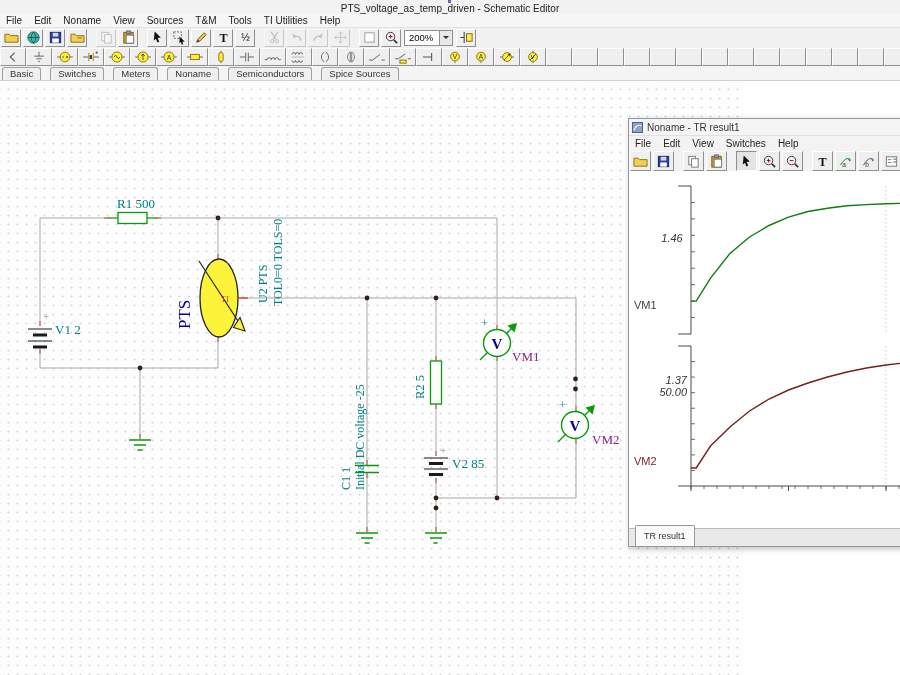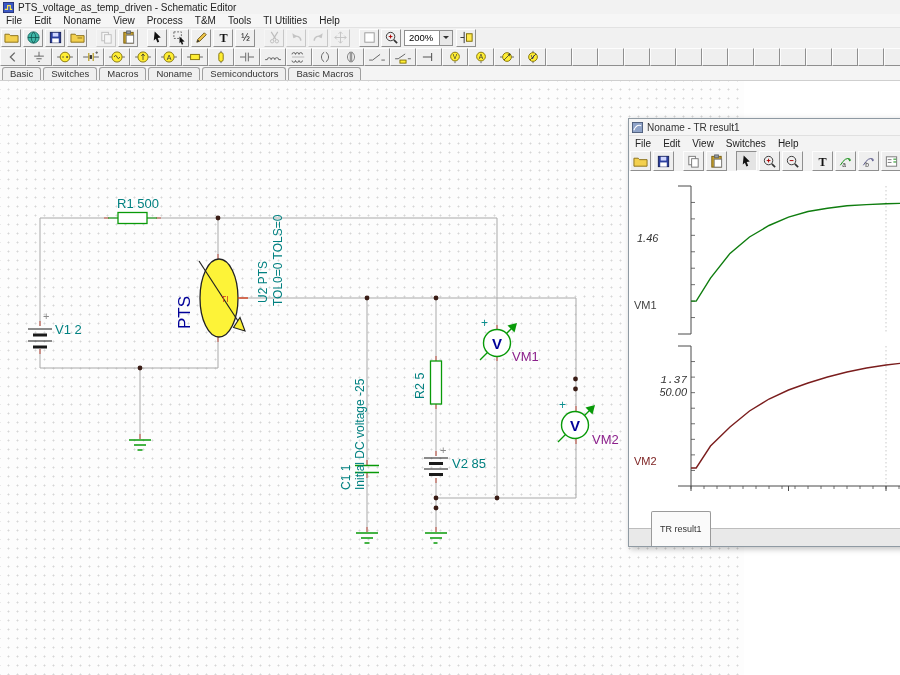--- a/index.html
+++ b/index.html
@@ -1,21 +1,21 @@
 <!DOCTYPE html>
 <html><head>
 <meta charset="utf-8">
 <style>
   html,body{margin:0;padding:0;}
   body{font-family:"Liberation Sans",sans-serif;}
   #screen{position:relative;width:900px;height:675px;overflow:hidden;background:#fff;}
 
   
   .titlebar{position:absolute;left:0;top:0;width:100%;height:14px;background:#f2f2f2;
-    display:flex;align-items:center;font-size:10px;color:#222;}
+    display:flex;align-items:center;font-size:10px;color:#222;flex-direction:column;}
   .titlebar .ticon{width:11px;height:11px;margin:0 4px 0 3px;}
   .menubar{position:absolute;left:0;top:14px;width:100%;height:13px;background:#f6f6f6;
     display:flex;align-items:center;font-size:10px;color:#222;border-bottom:1px solid #e2e2e2;}
   .menubar span{padding:0 6px;cursor:default;}
   .toolbar1{position:absolute;left:0;top:28px;width:100%;height:19px;background:#f1f1f1;
     display:flex;align-items:center;border-bottom:1px solid #dcdcdc;}
   .tbtn{width:18px;height:16px;margin:0 1px;background:#efefef;border:1px solid;
     border-color:#fdfdfd #8f8f8f #8f8f8f #fdfdfd;display:flex;align-items:center;justify-content:center;flex:none;}
   .tbtn.disabled{opacity:.42;}
   .tbtn.pressed{border-color:#8f8f8f #fdfdfd #fdfdfd #8f8f8f;background:#e4e4e4;}
@@ -24,67 +24,67 @@
     font-size:9.5px;margin:16px 2px;flex:none;}
   .zoomdd .zval{padding:0 4px;min-width:26px;}
   .zoomdd .zarr{width:12px;height:100%;background:#e8e8e8;border-left:1px solid #8f8f8f;
     display:flex;align-items:center;justify-content:center;}
   .zarr:after{content:"";border:3px solid transparent;border-top-color:#333;margin-top:3px;}
   .toolbar2{position:absolute;left:0;top:47px;width:100%;height:19px;background:#f1f1f1;
     display:flex;align-items:center;border-bottom:1px solid #d6d6d6;}
   .ccell{width:24px;height:16px;background:#efefef;border:1px solid;flex:none;
     border-color:#fdfdfd #8f8f8f #8f8f8f #fdfdfd;display:flex;align-items:center;justify-content:center;}
   .cattabs{position:absolute;left:0;top:66px;width:100%;height:14px;background:#f4f4f4;
-    display:flex;align-items:flex-end;font-size:9.5px;color:#333;border-bottom:1px solid #cfcfcf;}
+    display:flex;align-items:flex-end;font-size:9.5px;color:#333;border-bottom:1px solid #cfcfcf;gap:7px;}
   .cattab{background:#f0f0f0;border:1px solid #9f9f9f;border-bottom:none;border-radius:3px 3px 0 0;
     padding:1px 7px 1px 7px;margin-left:2px;height:10px;line-height:10px;}
 
   
   .canvas{position:absolute;left:0;top:81px;width:744px;height:594px;background:#fdfdfd;
     background-image:radial-gradient(circle,#d6d6d6 0.9px,transparent 1.1px);
-    background-size:9px 9px;background-position:4px 4px;}
+    background-size:9px 9px;background-position:4px 4px;font-family:Liberation Serif, serif;}
   #schematic{position:absolute;left:0;top:0;}
 
   
   #resultwin{position:absolute;left:628px;top:118px;width:310px;height:427px;background:#f0f0f0;
     border:1px solid #8f9aa3;box-shadow:2px 2px 6px rgba(0,0,0,.25);}
   .rtitle{height:16px;background:#f5f5f5;display:flex;align-items:center;font-size:10px;color:#333;
     border-bottom:1px solid #e0e0e0;}
   .rtitle .ticon{width:11px;height:11px;margin:0 4px 0 3px;}
   .rmenu{height:14px;display:flex;align-items:center;font-size:10px;color:#222;background:#f3f3f3;}
   .rmenu span{padding:0 6px;}
   .rtoolbar{height:22px;display:flex;align-items:center;background:#f2f2f2;border-bottom:1px solid #c9c9c9;}
   .rtoolbar .tbtn{width:19px;height:18px;}
   .plotpanel{position:absolute;left:0;top:52px;right:0;bottom:17px;background:#fff;overflow:hidden;}
   .plotlabel{position:absolute;font-size:11px;font-style:italic;color:#333;}
   .serieslabel{position:absolute;font-size:11px;font-style:normal;}
   .rtabs{position:absolute;left:0;bottom:0;width:100%;height:17px;background:#e9e9e9;border-top:1px solid #bdbdbd;
     display:flex;align-items:flex-end;}
   .rtab{background:#fafafa;border:1px solid #9a9a9a;border-bottom:none;font-size:9px;color:#333;
-    padding:12px 8px;margin-left:22px;border-radius:2px 2px 0 0;}
+    padding:5px 8px;margin-left:6px;border-radius:2px 2px 0 0;}
 </style>
 </head>
 <body>
 
 <div id="screen">
 
   <div class="titlebar">
     <svg class="ticon" viewBox="0 0 12 12">
       <rect x="0.5" y="0.5" width="11" height="11" fill="#3a57c4" stroke="#22307a"></rect>
       <path d="M2 8 h3 v-4 h3 v4 h2" fill="none" stroke="#ffe94e" stroke-width="1.2"></path>
     </svg>
     <span>PTS_voltage_as_temp_driven - Schematic Editor</span>
   </div>
 
   <div class="menubar">
     <span>File</span>
     <span>Edit</span>
     <span>Noname</span>
     <span>View</span>
-    <span>Process</span>
+    <span>Sources</span>
     <span>T&amp;M</span>
     <span>Tools</span>
     <span>TI Utilities</span>
     <span>Help</span>
   </div>
 
   <div class="toolbar1" id="main-toolbar">
       <div class="tbtn">
         <svg width="15" height="15" viewBox="0 0 16 16">
           <path d="M1 13 V4.5 h4.5 l1.5 1.5 H15 V13 Z" fill="#f3d04e" stroke="#8a7019"></path>
@@ -344,24 +344,24 @@
       <div class="ccell"></div>
       <div class="ccell"></div>
       <div class="ccell"></div>
       <div class="ccell"></div>
       <div class="ccell"></div>
     </div>
 
   <div class="cattabs">
     <span class="cattab">Basic</span>
     <span class="cattab">Switches</span>
-    <span class="cattab">Macros</span>
+    <span class="cattab">Meters</span>
     <span class="cattab">Noname</span>
     <span class="cattab">Semiconductors</span>
-    <span class="cattab">Basic Macros</span>
+    <span class="cattab">Spice Sources</span>
   </div>
 
   <div class="canvas">
     <svg id="schematic" width="900" height="594" viewBox="0 81 900 594">
 
       <g stroke="#a9a9a9" stroke-width="1" fill="none">
         <path d="M40,218 H497 M497,218 V330 M497,356 V498
                  M40,218 V326 M40,349 V368 M40,368 H218
                  M218,218 V259 M218,337 V368
                  M140,368 V439
@@ -600,22 +600,22 @@
           <line x1="231" y1="315" x2="231" y2="318" stroke="#4a4a4a" stroke-width="0.8"></line>
           <line x1="244" y1="315" x2="244" y2="318" stroke="#4a4a4a" stroke-width="0.8"></line>
           <line x1="257" y1="315" x2="257" y2="318" stroke="#4a4a4a" stroke-width="0.8"></line>
           <line x1="270" y1="315" x2="270" y2="318" stroke="#4a4a4a" stroke-width="0.8"></line>
           <line x1="283" y1="315" x2="283" y2="318" stroke="#4a4a4a" stroke-width="0.8"></line>
           <line x1="296" y1="315" x2="296" y2="318" stroke="#4a4a4a" stroke-width="0.8"></line>
           <line x1="62" y1="315" x2="62" y2="320" stroke="#4a4a4a"></line>
           <line x1="159.5" y1="315" x2="159.5" y2="320" stroke="#4a4a4a"></line>
           <line x1="257" y1="315" x2="257" y2="320" stroke="#4a4a4a"></line>
         </svg>
-      <div class="plotlabel" style="left:8px;top:61px;width:38px;text-align:left;">1.46</div>
-      <div class="plotlabel" style="left:20px;top:203px;width:38px;text-align:right;font-family:Liberation Mono, monospace;">1.37</div>
+      <div class="plotlabel" style="left:24px;top:61px;width:38px;text-align:center;">1.46</div>
+      <div class="plotlabel" style="left:20px;top:203px;width:38px;text-align:right;">1.37</div>
       <div class="plotlabel" style="left:14px;top:215px;width:44px;text-align:right;">50.00</div>
       <div class="plotlabel" style="left:14px;top:355px;width:44px;text-align:right;">20.00</div>
       <div class="serieslabel" style="left:5px;top:128px;color:#3f3f3f;">VM1</div>
       <div class="serieslabel" style="left:5px;top:284px;color:#7a1d1d;">VM2</div>
       
       
       
     </div>
 
     <div class="rtabs">

